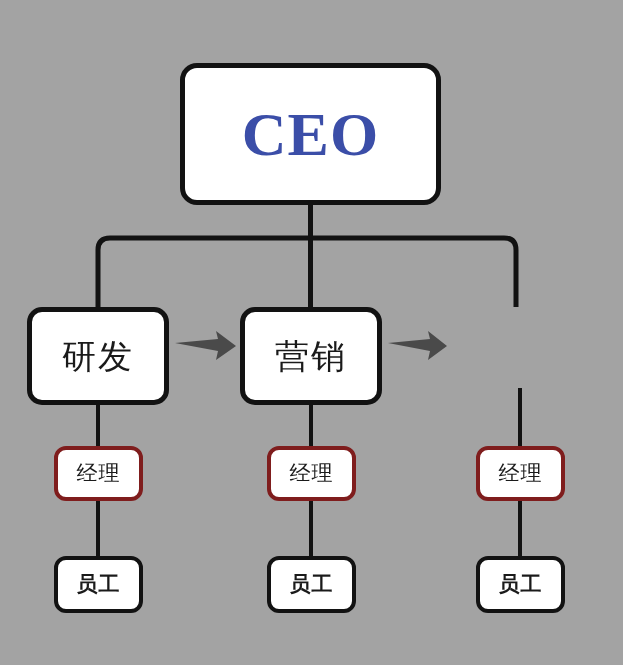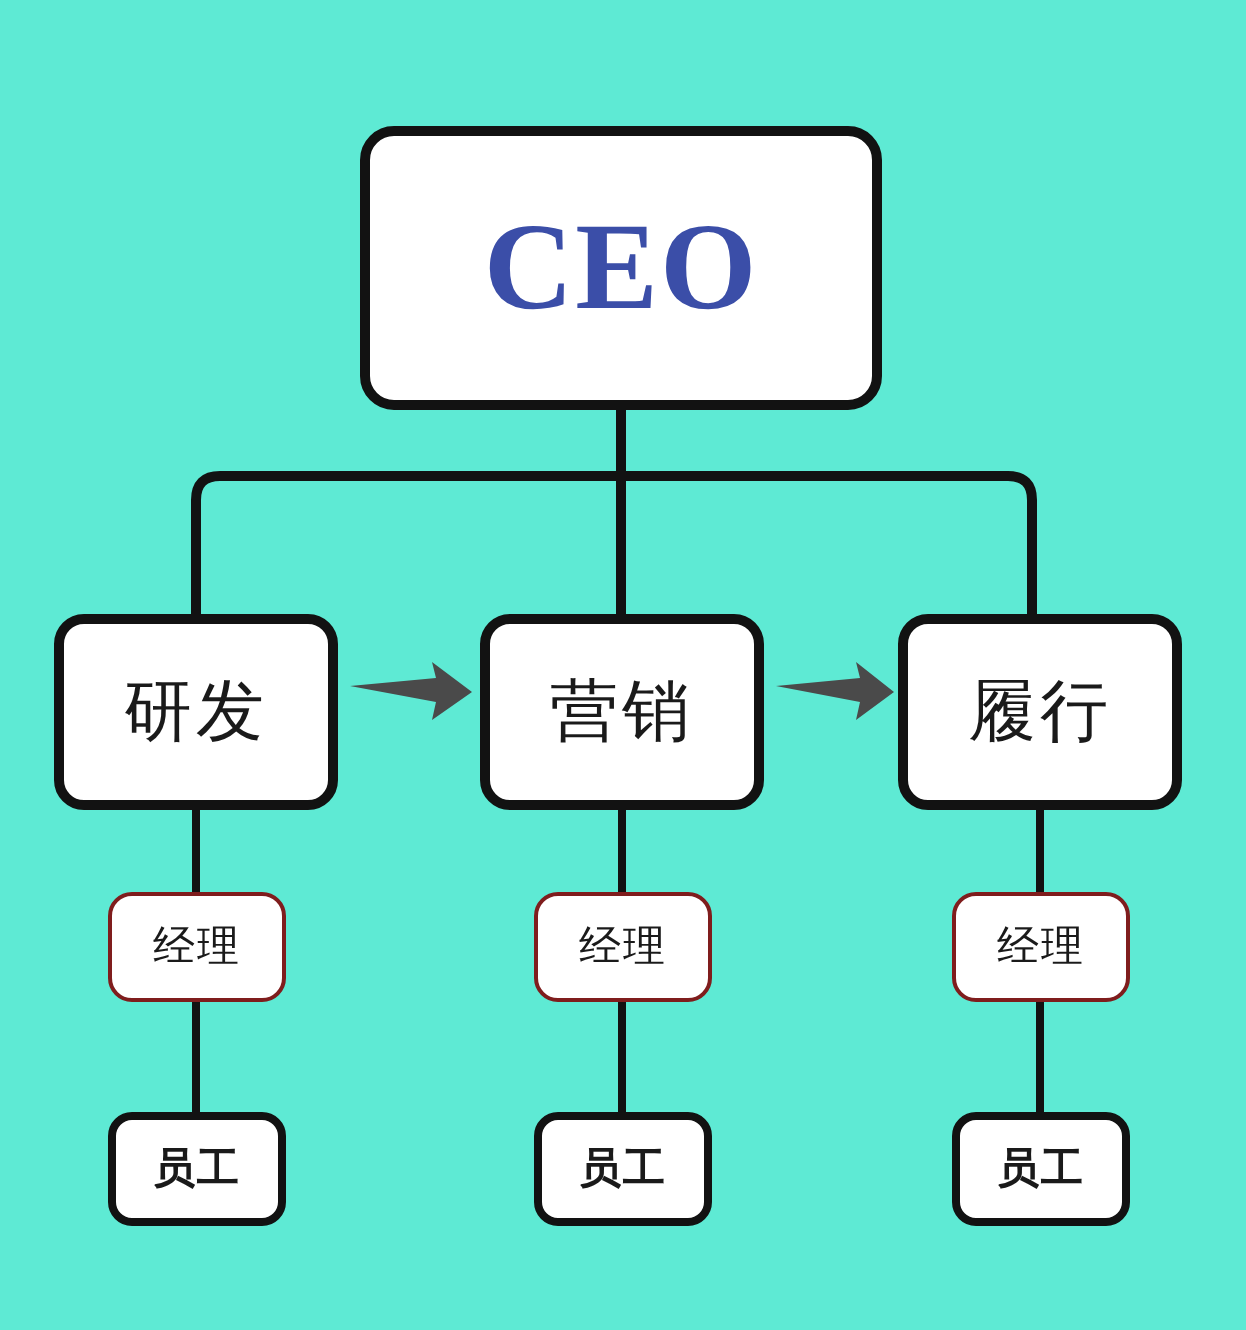--- a/index.html
+++ b/index.html
@@ -7,21 +7,21 @@
     padding: 0;
     background: #ffffff;
   }
   body {
     font-family: "Liberation Sans", "DejaVu Sans", sans-serif;
   }
   #org-chart-canvas {
     position: relative;
     width: 623px;
     height: 665px;
-    background: #5eead4;
+    background: #a3a3a3;
     overflow: hidden;
   }
   #org-svg {
     position: absolute;
     top: 0;
     left: 0;
     width: 623px;
     height: 665px;
   }
   .node-box {
@@ -69,21 +69,21 @@
     letter-spacing: 2px;
   }
   #node-div-0 { left: 27px; }
   #node-div-1 { left: 240px; text-align: center; }
   #node-div-2 { left: 449px; }
   
   .mgr-box {
     width: 89px;
     height: 55px;
     top: 446px;
-    border: 2px solid #7f1d1d;
+    border: 4px solid #7f1d1d;
     border-radius: 12px;
   }
   
   .staff-box {
     width: 89px;
     height: 57px;
     top: 556px;
     border: 4px solid #121212;
     border-radius: 12px;
     font-weight: bold;
@@ -128,23 +128,20 @@
   <div class="node-box" id="node-ceo">
     <span class="node-label">CEO</span>
   </div>
 
   <div class="node-box div-box" id="node-div-0">
     <span class="node-label">研发</span>
   </div>
   <div class="node-box div-box" id="node-div-1">
     <span class="node-label">营销</span>
   </div>
-  <div class="node-box div-box" id="node-div-2">
-    <span class="node-label">履行</span>
-  </div>
 
   <div class="node-box mgr-box" id="node-mgr-0">
     <span class="node-label">经理</span>
   </div>
   <div class="node-box mgr-box" id="node-mgr-1">
     <span class="node-label">经理</span>
   </div>
   <div class="node-box mgr-box" id="node-mgr-2">
     <span class="node-label">经理</span>
   </div>

